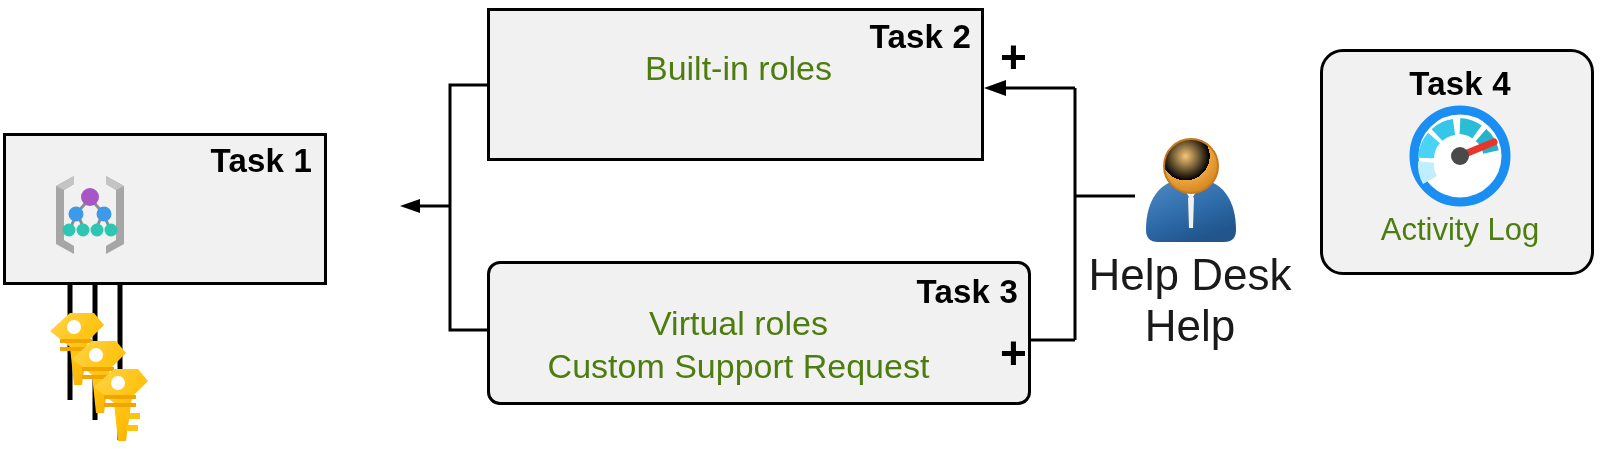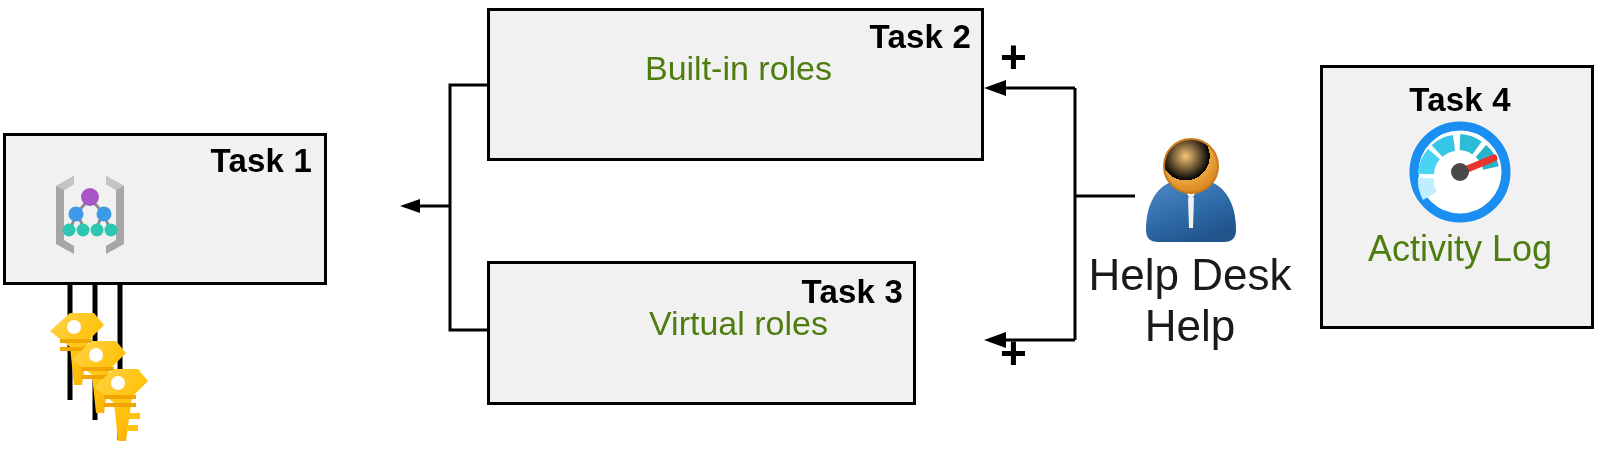--- a/index.html
+++ b/index.html
@@ -45,29 +45,29 @@
 
   
   #mg-icon { position: absolute; left: 48px; top: 172px; width: 84px; height: 86px; }
 
   
   #task2-box { left: 487px; top: 8px; width: 497px; height: 153px; }
   #task2-label { right: 10px; top: 7px; }
   #task2-text { left: 0px; top: 36px; width: 497px; }
 
   
-  #task3-box { left: 487px; top: 261px; width: 429px; height: 144px; }
+  #task3-box { left: 487px; top: 261px; width: 544px; height: 144px; border-radius: 13px; }
   #task3-label { right: 10px; top: 9px; }
   #task3-text { left: 0px; top: 38px; width: 497px; }
 
   
-  #task4-box { left: 1320px; top: 65px; width: 274px; height: 264px; }
+  #task4-box { left: 1320px; top: 49px; width: 274px; height: 226px; border-radius: 23px; }
   #task4-label { left: 0; top: 13px; width: 274px; text-align: center; }
   #gauge-icon { position: absolute; left: 83px; top: 52px; width: 108px; height: 104px; }
-  #task4-text { left: 0; top: 158px; width: 274px; font-size: 36px; }
+  #task4-text { left: 0; top: 158px; width: 274px; font-size: 31px; }
 
   
   #person-icon { position: absolute; left: 1132px; top: 136px; width: 118px; height: 114px; }
   #person-label {
     position: absolute; left: 1070px; top: 249px; width: 240px;
     text-align: center; font-size: 44px; color: #1a1a1a; line-height: 1.17;
   }
 
   
   #keys-icon { position: absolute; left: 38px; top: 305px; width: 112px; height: 144px; }
@@ -182,20 +182,21 @@
     <span class="task-label" id="task2-label">Task 2</span>
     <div class="box-text" id="task2-text">
       <div>Built-in roles</div>
     </div>
   </div>
 
   <div class="box" id="task3-box">
     <span class="task-label" id="task3-label">Task 3</span>
     <div class="box-text" id="task3-text">
       <div>Virtual roles</div>
+      <div>Custom Support Request</div>
     </div>
   </div>
 
   <span class="plus" id="plus-top">+</span>
   <span class="plus" id="plus-bottom">+</span>
 
   <svg id="person-icon" viewBox="0 0 118 114">
     <defs>
       <radialGradient id="headgrad" cx="40%" cy="32%" r="72%">
         <stop offset="0%" stop-color="#f7c777"></stop>

